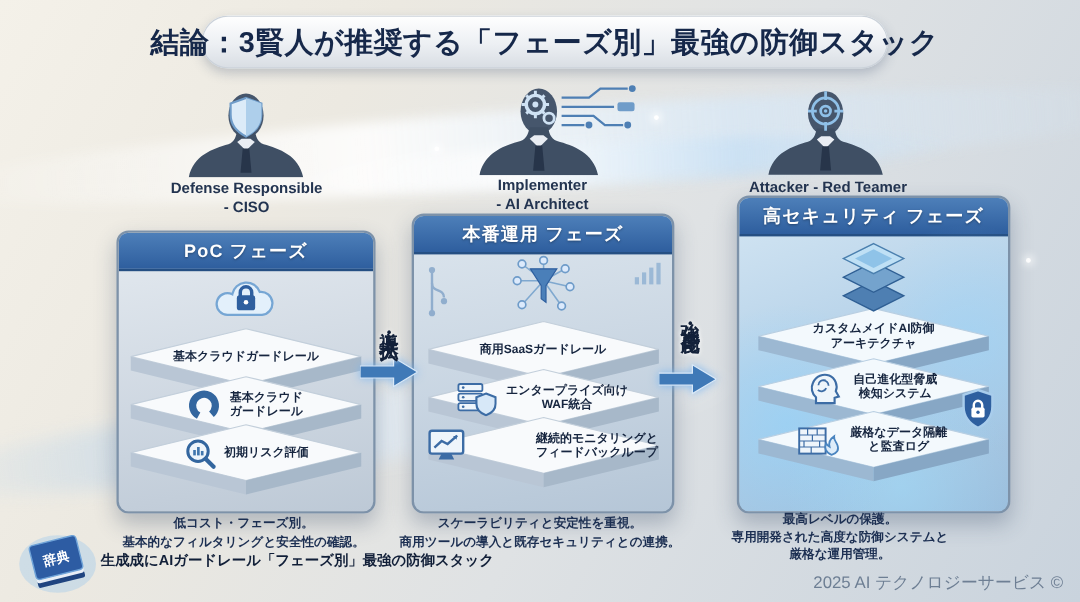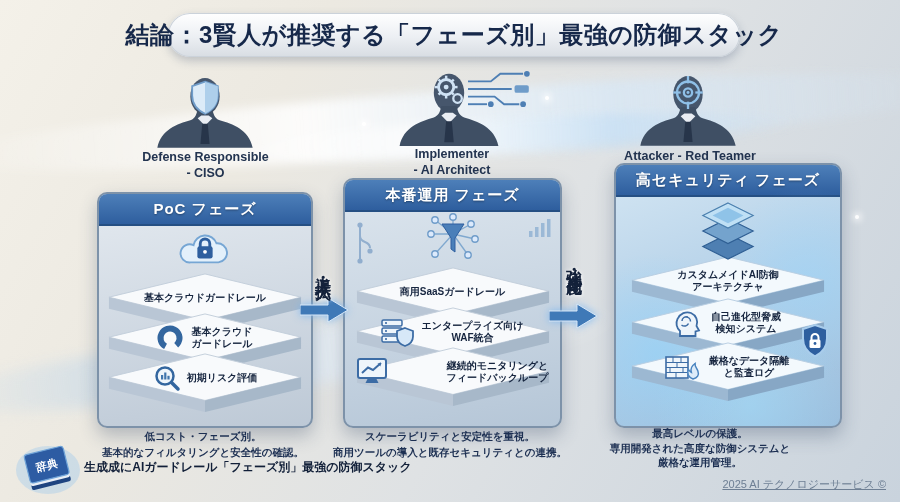--- a/index.html
+++ b/index.html
@@ -76,21 +76,21 @@
     text-shadow:0 0 4px rgba(255,255,255,.9);}
 
   
   .caption{position:absolute;text-align:center;font-size:10.5px;font-weight:bold;
     color:#1c2f52;line-height:1.5;}
 
   
   .book{position:absolute;left:14px;top:440px;}
   .footer-text{position:absolute;left:84px;top:459px;font-size:12px;font-weight:800;
     color:#111f38;white-space:nowrap;}
-  .credit{position:absolute;right:14px;top:477px;font-size:11px;color:#6e7f94;text-decoration:underline;}
+  .credit{position:absolute;right:14px;top:477px;font-size:14px;color:#6e7f94;}
 </style>
 </head>
 <body>
 
 <div class="canvas">
 
   <div class="wave wave1"></div>
   <div class="wave wave2"></div>
   <div class="wave wave3"></div>
   <div class="dot" style="left:362px;top:122px;"></div>

